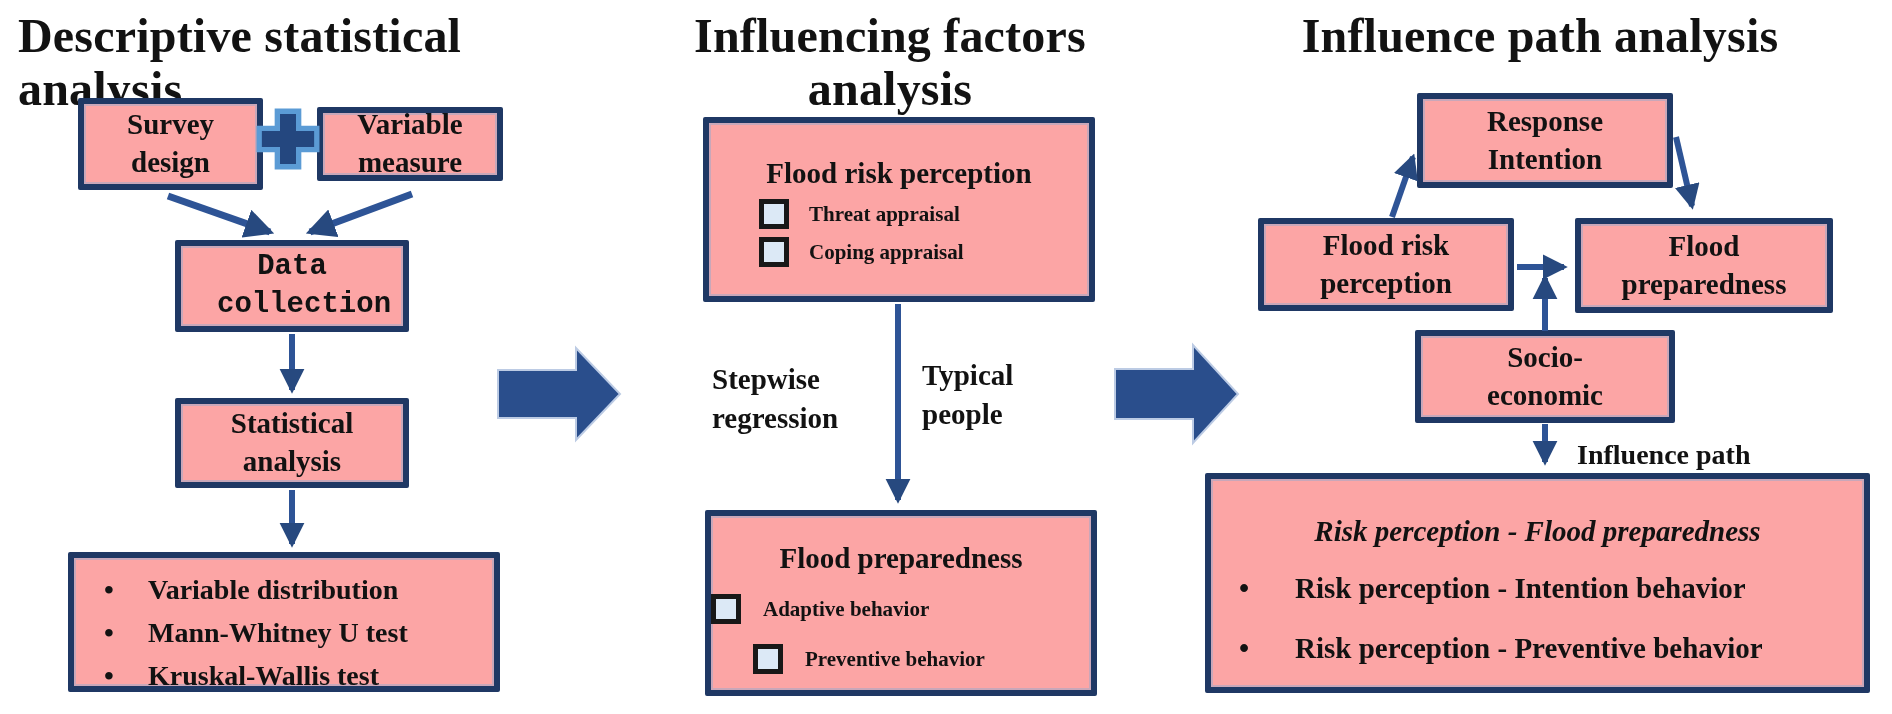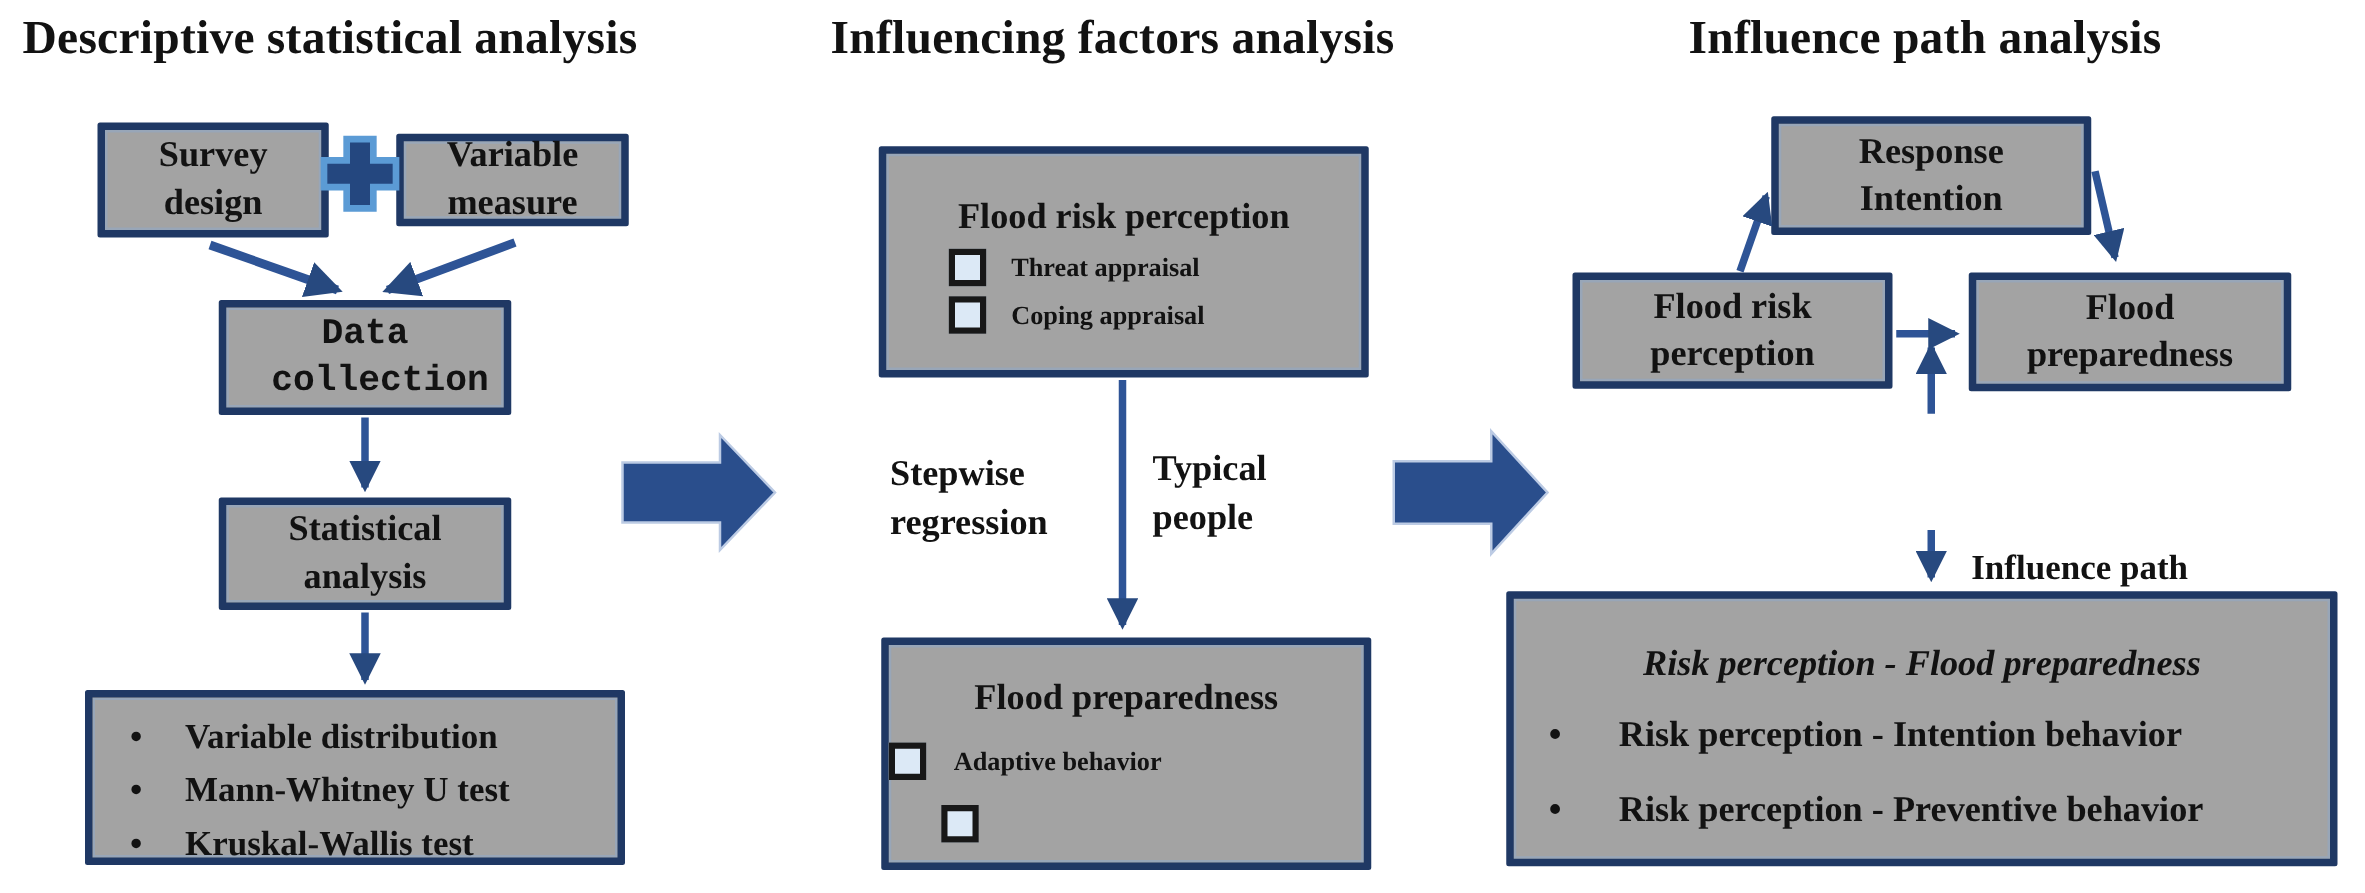--- a/index.html
+++ b/index.html
@@ -1,26 +1,26 @@
 <!DOCTYPE html>
 <html><head>
 <meta charset="utf-8">
 <style>
   html,body { margin:0; padding:0; background:#ffffff; }
   .canvas {
     position:relative; width:1892px; height:714px; background:#ffffff;
     font-family:"Liberation Serif","DejaVu Serif",serif; font-weight:bold; color:#121212;
     overflow:hidden;
   }
-  .coltitle { position:absolute; font-size:38px; line-height:1.1; letter-spacing:0.2px; }
+  .coltitle { position:absolute; font-size:48px; line-height:1.1; letter-spacing:0.2px; }
   .coltitle.centered { text-align:center; }
 
   .box {
     position:absolute; box-sizing:border-box;
-    background:#a3a3a3; border:6px solid #1f3864; border-radius:2px;
+    background:#fca5a5; border:6px solid #1f3864; border-radius:2px;
     box-shadow: inset 0 0 0 2px rgba(140,170,210,0.45);
   }
   .box.center { display:flex; align-items:center; justify-content:center; text-align:center; }
   .box .lbl { font-size:29px; line-height:1.3; }
 
   .panel { display:flex; flex-direction:column; }
   .panel .heading { text-align:center; font-size:29px; line-height:1.25; }
   .cbrow { display:flex; align-items:center; font-size:21px; line-height:1.2; }
   .cbx { width:20px; height:20px; border:5px solid #181818; flex:none; background:#dce9f6; }
 
@@ -96,35 +96,39 @@
   <div class="freelabel" style="left:922px; top:356px; width:120px; text-align:left;">Typical people</div>
 
   <div class="box panel z" style="left:705px; top:510px; width:392px; height:186px;">
     <div class="heading" style="margin-top:24px;">Flood preparedness</div>
     <div class="cbrow" style="margin-top:18px; gap:22px;">
       <span class="cbx"></span>
       <span>Adaptive behavior</span>
     </div>
     <div class="cbrow" style="margin-top:20px; padding-left:42px; gap:22px;">
       <span class="cbx"></span>
+      <span>Preventive behavior</span>
     </div>
   </div>
 
   <div class="box center z" style="left:1417px; top:93px; width:256px; height:95px;">
     <span class="lbl" style="width:200px;">Response Intention</span>
   </div>
 
   <div class="box center z" style="left:1258px; top:218px; width:256px; height:93px;">
     <span class="lbl" style="width:180px;">Flood risk perception</span>
   </div>
 
   <div class="box center z" style="left:1575px; top:218px; width:258px; height:95px;">
     <span class="lbl" style="width:210px;">Flood preparedness</span>
   </div>
 
+  <div class="box center z" style="left:1415px; top:330px; width:260px; height:93px;">
+    <span class="lbl" style="width:150px;">Socio-economic</span>
+  </div>
 
   <div class="freelabel" style="left:1577px; top:436px; font-size:28px;">Influence path</div>
 
   <div class="box z" style="left:1205px; top:473px; width:665px; height:220px;">
     <div class="pline1" style="margin-top:32px;font-style:italic;">Risk perception - Flood preparedness</div>
     <div class="prow" style="margin-top:17px;">
       <span class="bul">•</span>
       <span style="margin-left:22px;">Risk perception - Intention behavior</span>
     </div>
     <div class="prow" style="margin-top:20px;">

